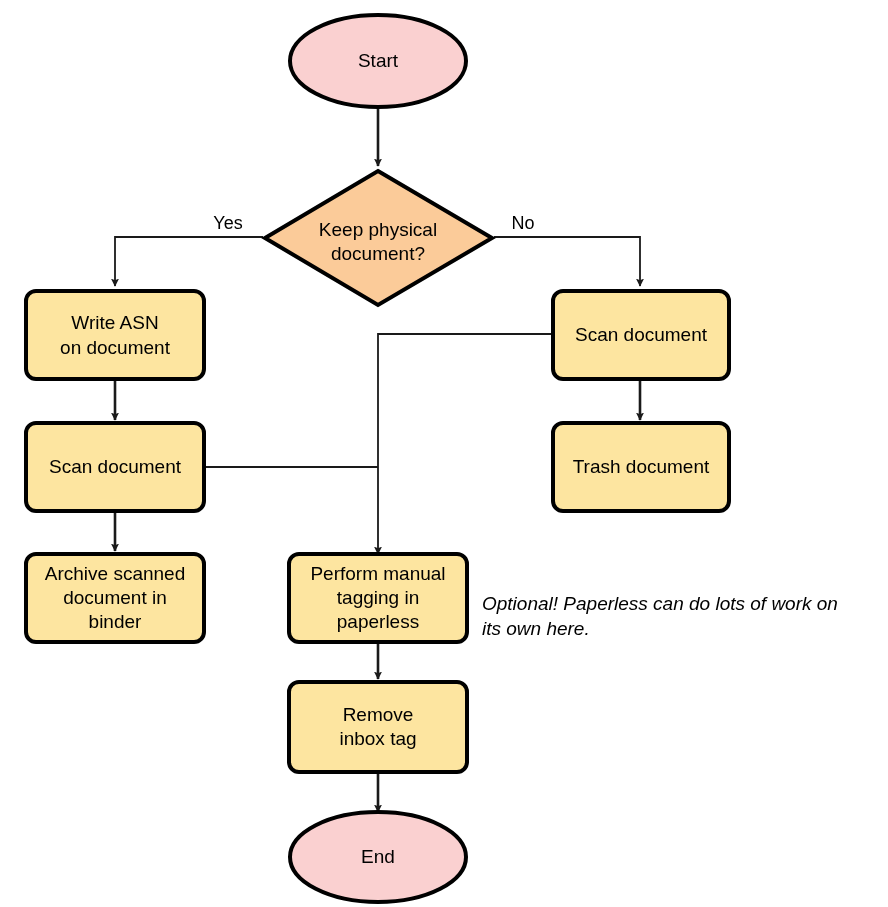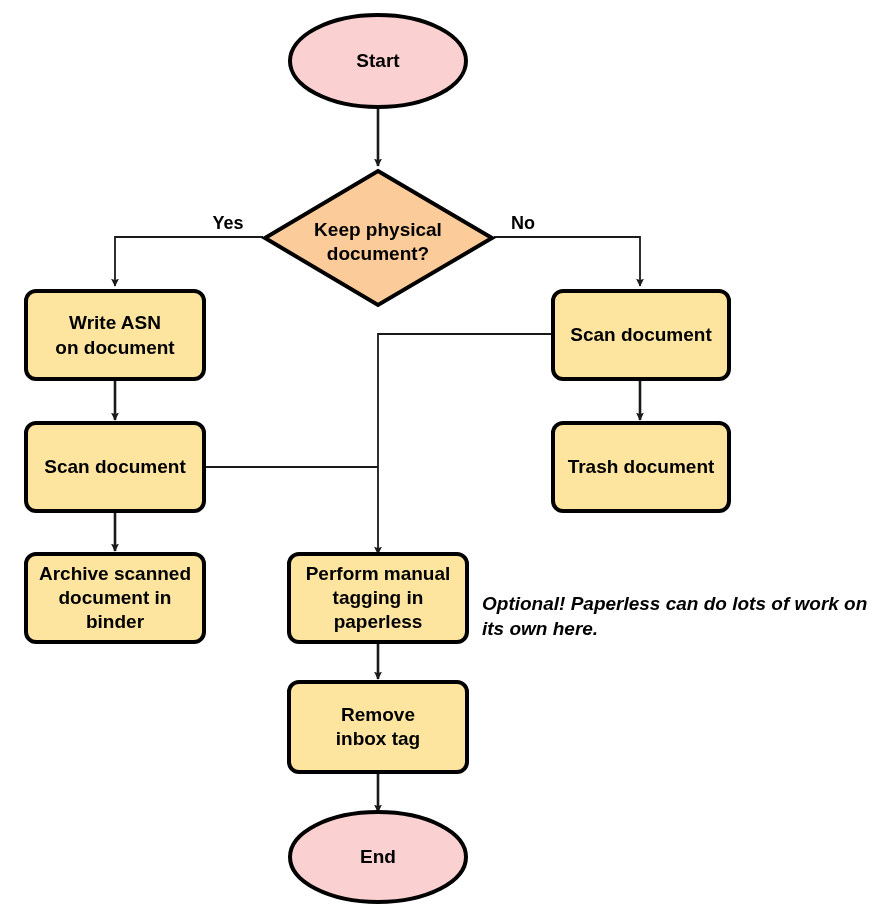--- a/index.html
+++ b/index.html
@@ -10,21 +10,20 @@
   }
   body {
     font-family: "Liberation Sans", sans-serif;
   }
   #diagram-root {
     position: relative;
     width: 888px;
     height: 907px;
     background: #ffffff;
     overflow: hidden;
-    font-weight: bold;
   }
   #flow-svg {
     position: absolute;
     top: 0;
     left: 0;
     width: 888px;
     height: 907px;
     display: block;
   }
   .node-label {

